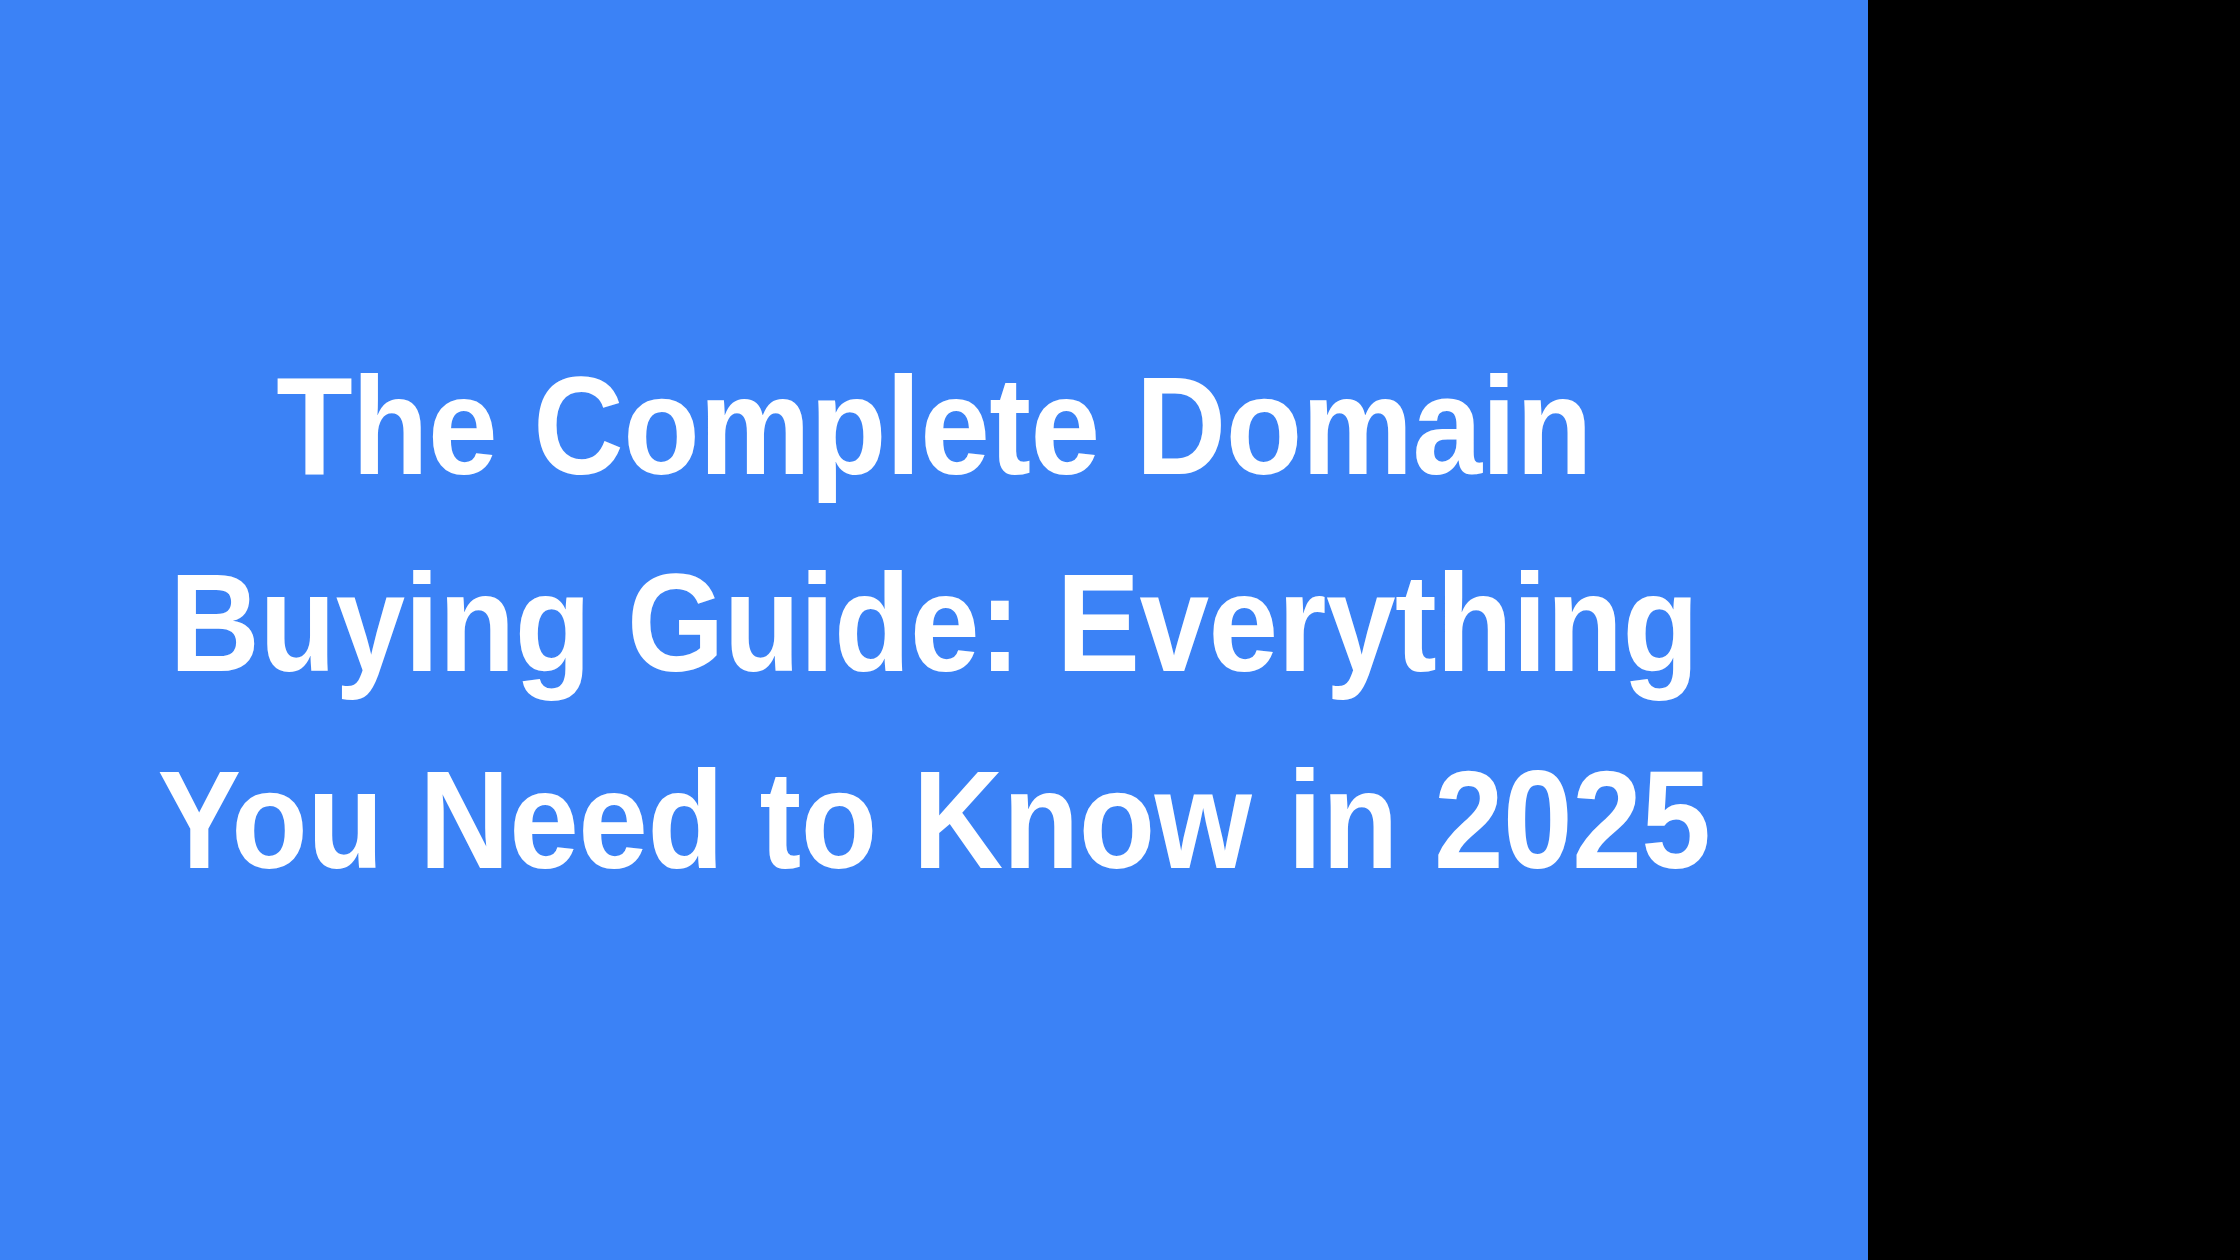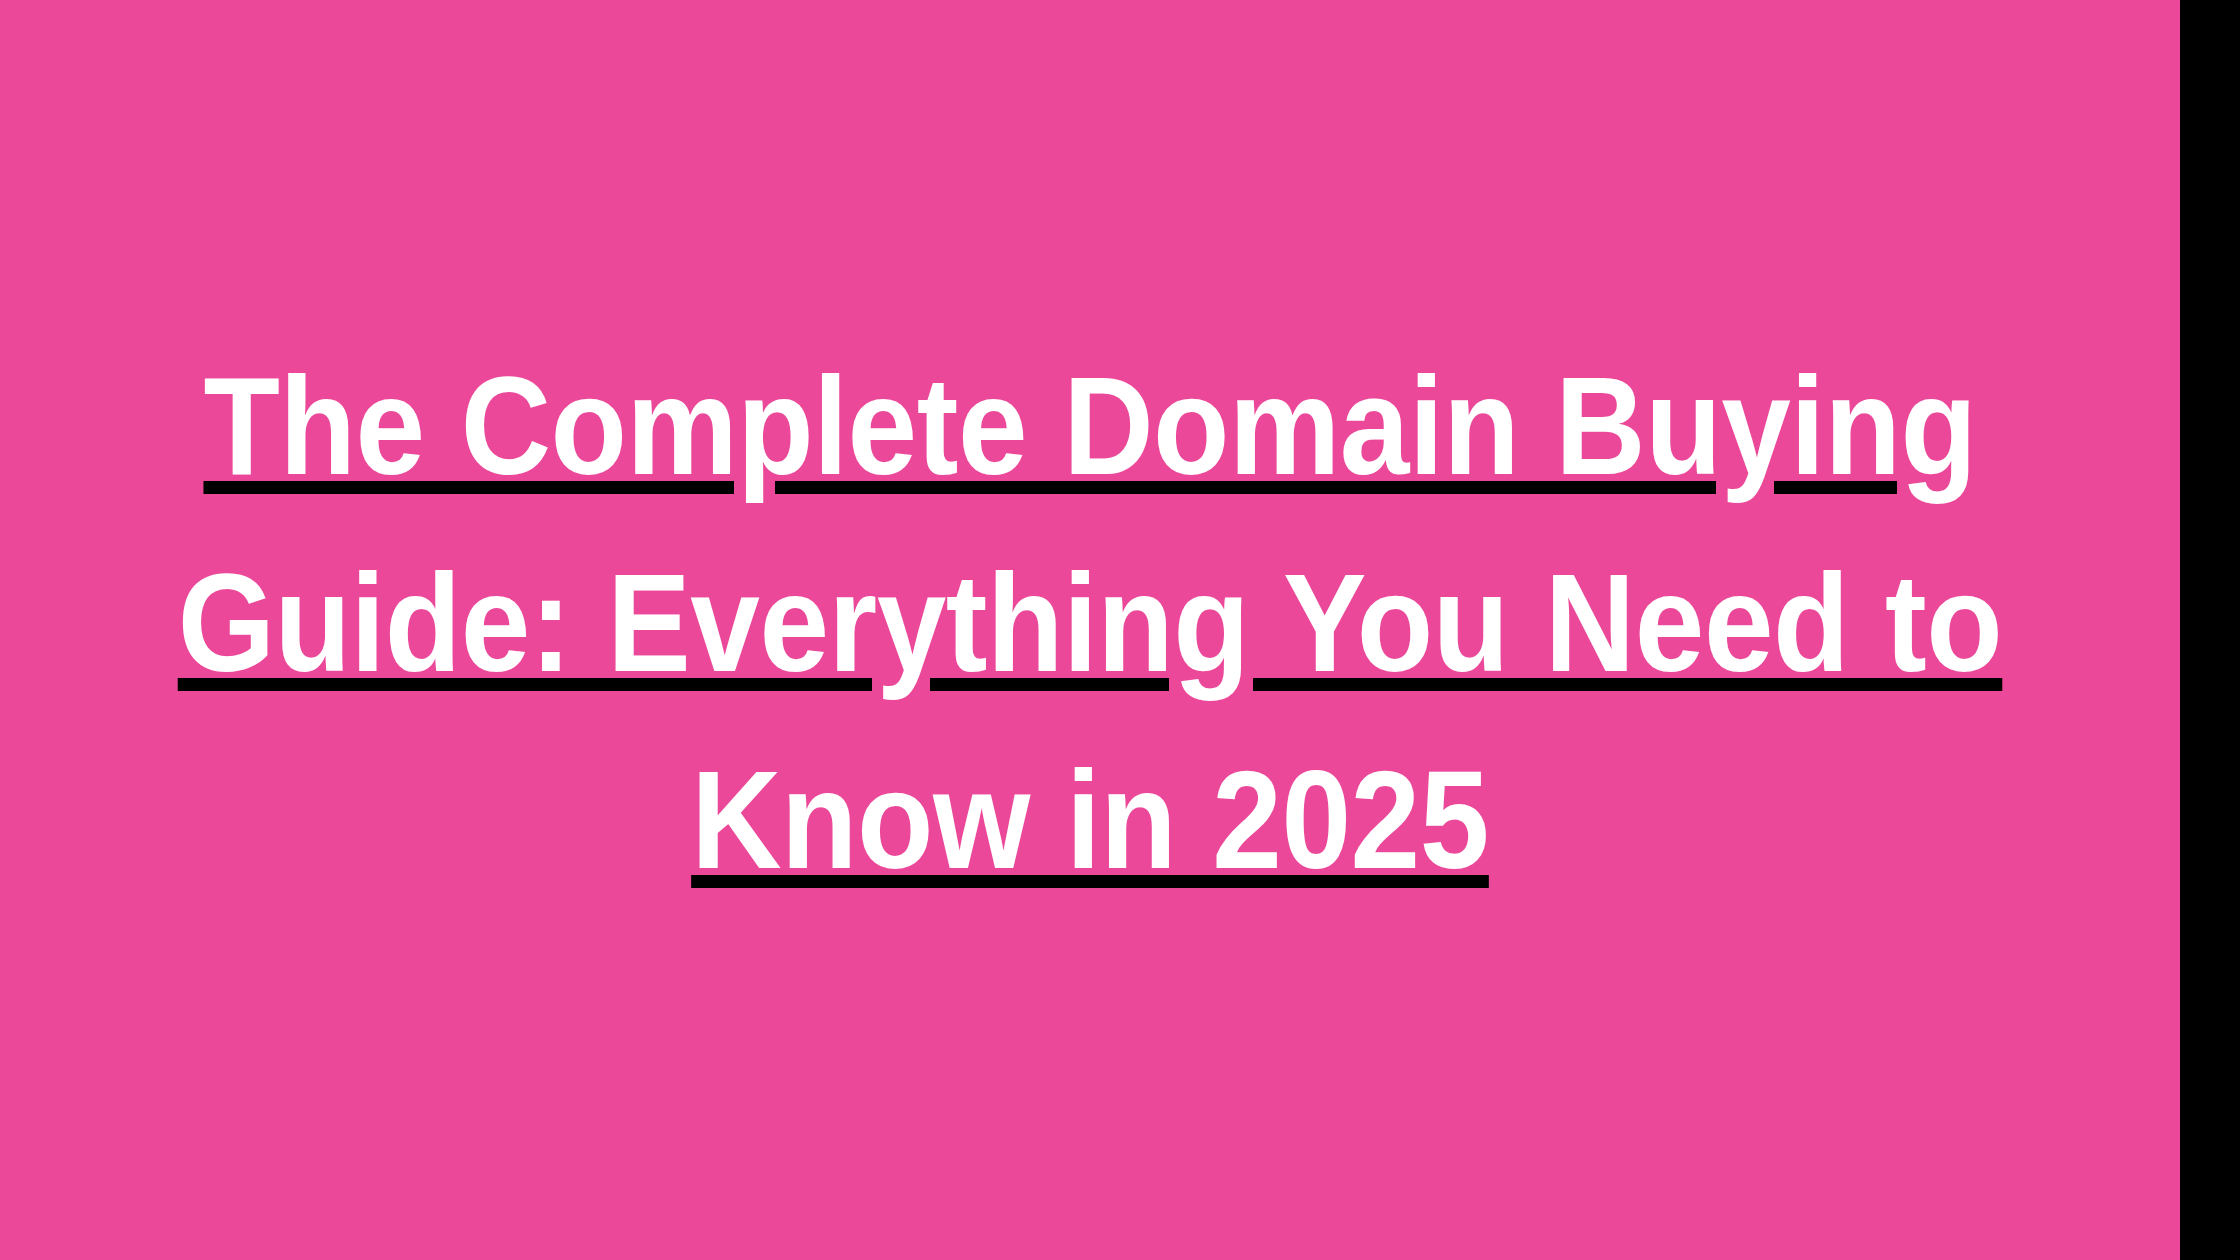--- a/index.html
+++ b/index.html
@@ -45,17 +45,17 @@
     
     transform: scaleX(0.90);
     transform-origin: center center;
     white-space: normal;
     word-spacing: 2px;
   }
 </style>
 </head>
 <body style="background: rgb(0, 0, 0); width: 2240px; height: 1260px;">
 
-<div class="slide" style="background: #ec4899; width: 2180px; height: 1260px; text-decoration: underline;">
+<div class="slide" style="background: #3b82f6; width: 1868px; height: 1260px;">
   <div class="title-block">
     <h1 class="title" style="color: rgb(255, 255, 255);">The Complete Domain Buying Guide: Everything You Need to Know in 2025</h1>
   </div>
 </div>
 
 </body></html>

